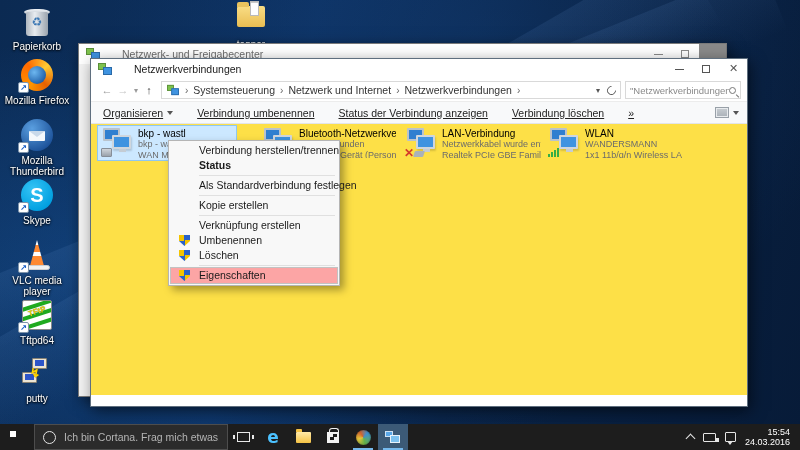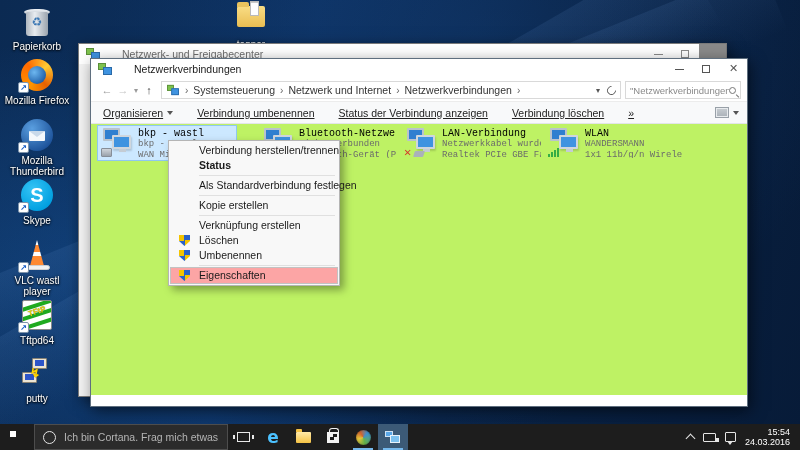--- a/index.html
+++ b/index.html
@@ -81,21 +81,21 @@
   .srch-txt { font-size:9.5px; color:#8a8a8a; flex:1; overflow:hidden; white-space:nowrap; }
   .mag { width:7px; height:7px; border:1.4px solid #777; border-radius:50%; position:relative; flex:none; }
   .mag:after { content:""; position:absolute; left:6px; top:6px; width:4px; height:1.4px; background:#777; transform:rotate(45deg); transform-origin:left center; }
 
   .cmdbar { height:22px; background:#f8f9fa; border-bottom:1px solid #e3e5e8; display:flex; align-items:center; padding:0 8px 0 12px; font-size:10.5px; color:#222; }
   .cmd { margin-right:24px; white-space:nowrap;text-decoration:underline; }
   .drop-caret { display:inline-block; margin-left:4px; width:0; height:0; border-left:3.5px solid transparent; border-right:3.5px solid transparent; border-top:4px solid #555; vertical-align:2px; }
   .cmd-right { margin-left:auto; display:flex; align-items:center; gap:10px; }
   .view-ic { width:14px; height:11px; background:linear-gradient(#c8cdd2,#aab1b8); border:1px solid #98a0a8; box-shadow:inset 0 0 0 1px #e8ebee; }
 
-  .content { position:relative; height:271px; background:#bef264;font-family:Liberation Mono, monospace; }
+  .content { position:relative; height:271px; background:#fde047; }
   .conn { position:absolute; top:2px; height:34px; display:flex; gap:4px; padding:2px 3px; }
   .conn.selected { background:#cce8ff; outline:1px solid #8fc7f0; }
   .conn-art { position:relative; width:33px; height:29px; flex:none; }
   .mon-b { position:absolute; left:2px; top:0; width:17px; height:13px; background:#2f7fd0; border:2px solid #b9c3cd; border-radius:1px; }
   .mon-f { position:absolute; left:11px; top:7px; width:19px; height:14px; background:#3f93e0; border:2px solid #cfd6dd; border-radius:1px; box-shadow:1px 2px 2px rgba(0,0,0,.15); }
   .mon-f:after { content:""; position:absolute; left:5px; bottom:-5px; width:7px; height:3px; background:#c4ccd4; }
   .ov-phone { position:absolute; left:0; bottom:0; width:11px; height:9px; background:linear-gradient(#cfd4da,#9aa2ab); border:1px solid #868e98; border-radius:1px; }
   .ov-x { position:absolute; left:-1px; bottom:-2px; font-size:12px; font-weight:bold; color:#d43a2a; line-height:12px; }
   .ov-adapter { position:absolute; left:9px; bottom:0; width:10px; height:6px; background:#aab2ba; border-radius:1px; transform:skewX(-18deg); }
   .ov-wifi { position:absolute; left:0; bottom:0; display:flex; align-items:flex-end; gap:1px; }
@@ -189,21 +189,21 @@
         <div class="shortcut">↗</div>
       </div>
     <div class="dlabel">Skype</div>
   </div>
   <div class="dcell" style="top:238px">
     <div class="art">
         <div class="vlc-cone"></div>
         <div class="vlc-base"></div>
         <div class="shortcut">↗</div>
       </div>
-    <div class="dlabel">VLC wastl player</div>
+    <div class="dlabel">VLC media player</div>
   </div>
   <div class="dcell" style="top:298px">
     <div class="art">
         <div class="tftp"></div>
         <div class="tftp-txt">TFtP</div>
         <div class="shortcut">↗</div>
       </div>
     <div class="dlabel">Tftpd64</div>
   </div>
   <div class="dcell" style="top:356px">
@@ -366,22 +366,22 @@
 
   <div id="ctxmenu">
     <div class="mi">Verbindung herstellen/trennen</div>
     <div class="mi bold">Status</div>
     <div class="msep"></div>
     <div class="mi">Als Standardverbindung festlegen</div>
     <div class="msep"></div>
     <div class="mi">Kopie erstellen</div>
     <div class="msep"></div>
     <div class="mi">Verknüpfung erstellen</div>
+    <div class="mi"><span class="shield"></span><span>Umbenennen</span></div>
     <div class="mi"><span class="shield"></span><span>Löschen</span></div>
-    <div class="mi"><span class="shield"></span><span>Umbenennen</span></div>
     <div class="msep"></div>
     <div class="mi hl"><span class="shield"></span><span>Eigenschaften</span></div>
   </div>
 
   <div id="taskbar">
     <div class="start">
         <div class="winlogo"></div>
       </div>
     <div class="cortana">
       <div class="cort-ring"></div>

